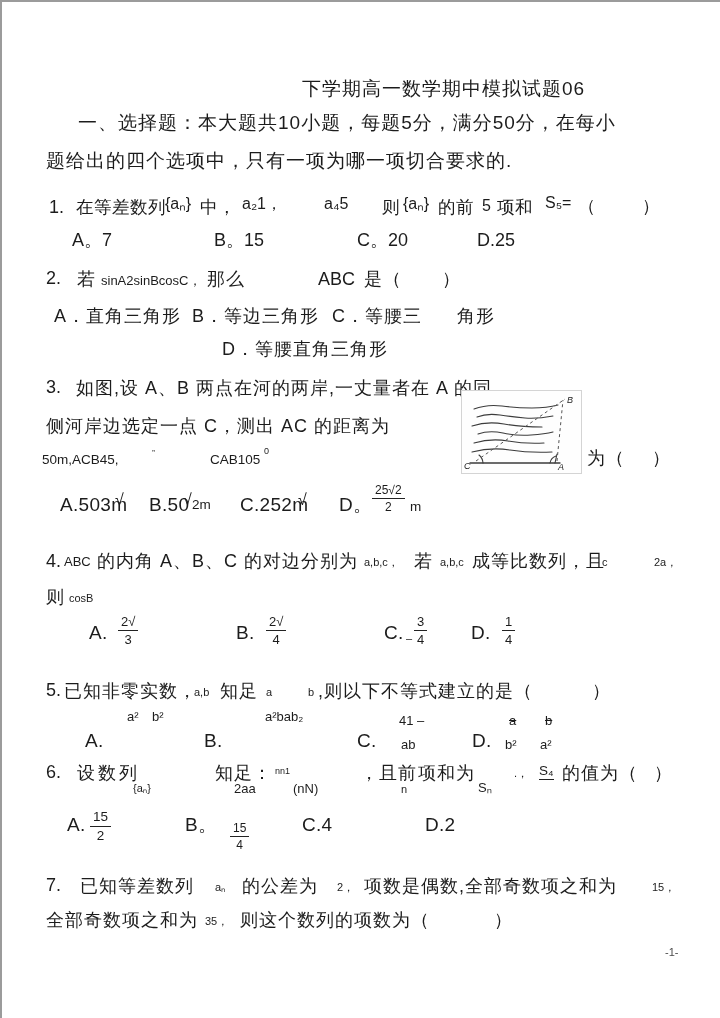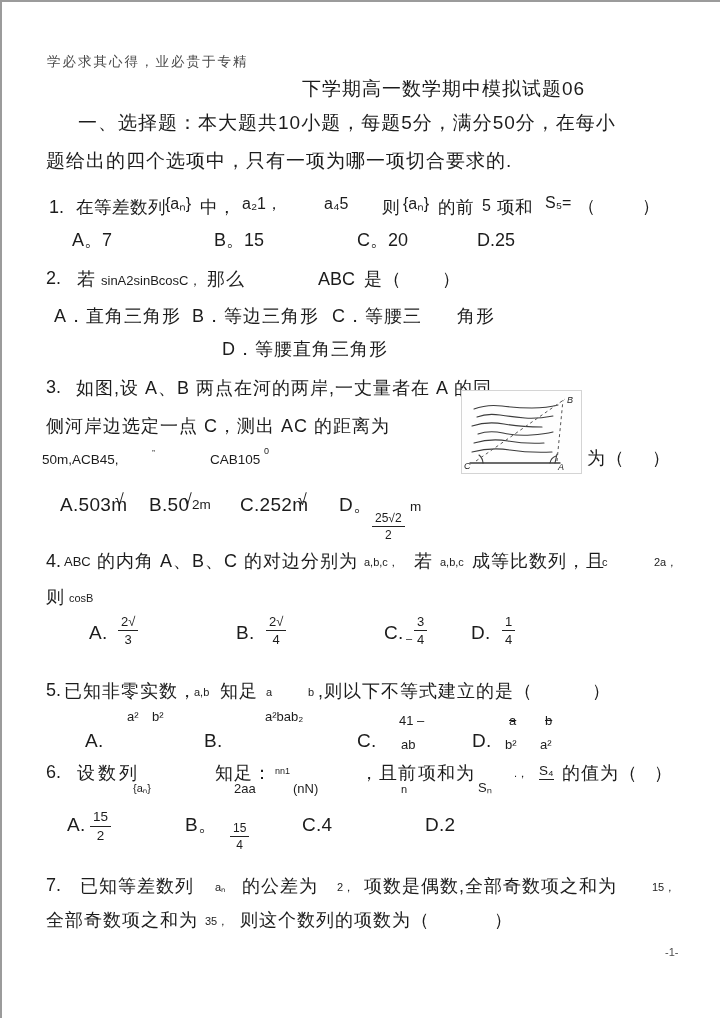--- a/index.html
+++ b/index.html
@@ -29,21 +29,20 @@
   .f13 .n,.f13 .d{font-size:13px;}
   .f12 .n,.f12 .d{font-size:12px;}
   .f14 .n,.f14 .d{font-size:13.5px;}
   .fig{position:absolute;border:1px solid #d4d4d4;background:#fefefe;}
 </style>
 </head>
 <body>
 
 <div class="page">
 
-  <span class="abs s14 gray" style="left:45px;top:52px;letter-spacing:2px">学必求其心得，业必贵于专精</span>
   <span class="abs z19" style="left:300px;top:76px">下学期高一数学期中模拟试题06</span>
   <span class="abs z19" style="left:76px;top:110px">一、选择题：本大题共10小题，每题5分，满分50分，在每小</span>
   <span class="abs z19" style="left:44px;top:148px">题给出的四个选项中，只有一项为哪一项切合要求的.</span>
 
   <span class="abs l18" style="left:47px;top:195px">1.</span>
   <span class="abs z17" style="left:74px;top:196px">在等差数列</span>
   <span class="abs l16" style="left:163px;top:193px">{aₙ}</span>
   <span class="abs z17" style="left:198px;top:196px">中，</span>
   <span class="abs l16" style="left:240px;top:193px">a₂1，</span>
   <span class="abs l16" style="left:322px;top:193px">a₄5</span>
@@ -106,21 +105,21 @@
   </svg>
 
   <span class="abs l19" style="left:58px;top:492px">A.503m</span>
   <span class="abs l16" style="left:113px;top:489px">√</span>
   <span class="abs l19" style="left:147px;top:492px">B.50</span>
   <span class="abs l16" style="left:181px;top:489px">√</span>
   <span class="abs s14" style="left:190px;top:495px">2m</span>
   <span class="abs l19" style="left:238px;top:492px">C.252m</span>
   <span class="abs l16" style="left:296px;top:489px">√</span>
   <span class="abs l19" style="left:337px;top:492px">D。</span>
-  <div class="frac f12" style="left:370px;top:510px">
+  <div class="frac f12" style="left:370px;top:482px">
     <span class="n">25√2</span>
     <span class="d">2</span>
   </div>
   <span class="abs s14" style="left:408px;top:497px">m</span>
 
   <span class="abs l18" style="left:44px;top:549px">4.</span>
   <span class="abs s13" style="left:62px;top:553px">ABC</span>
   <span class="abs z18" style="left:95px;top:549px">的内角 A、B、C 的对边分别为</span>
   <span class="abs s12" style="left:362px;top:554px">a,b,c，</span>
   <span class="abs z18" style="left:412px;top:549px">若</span>

